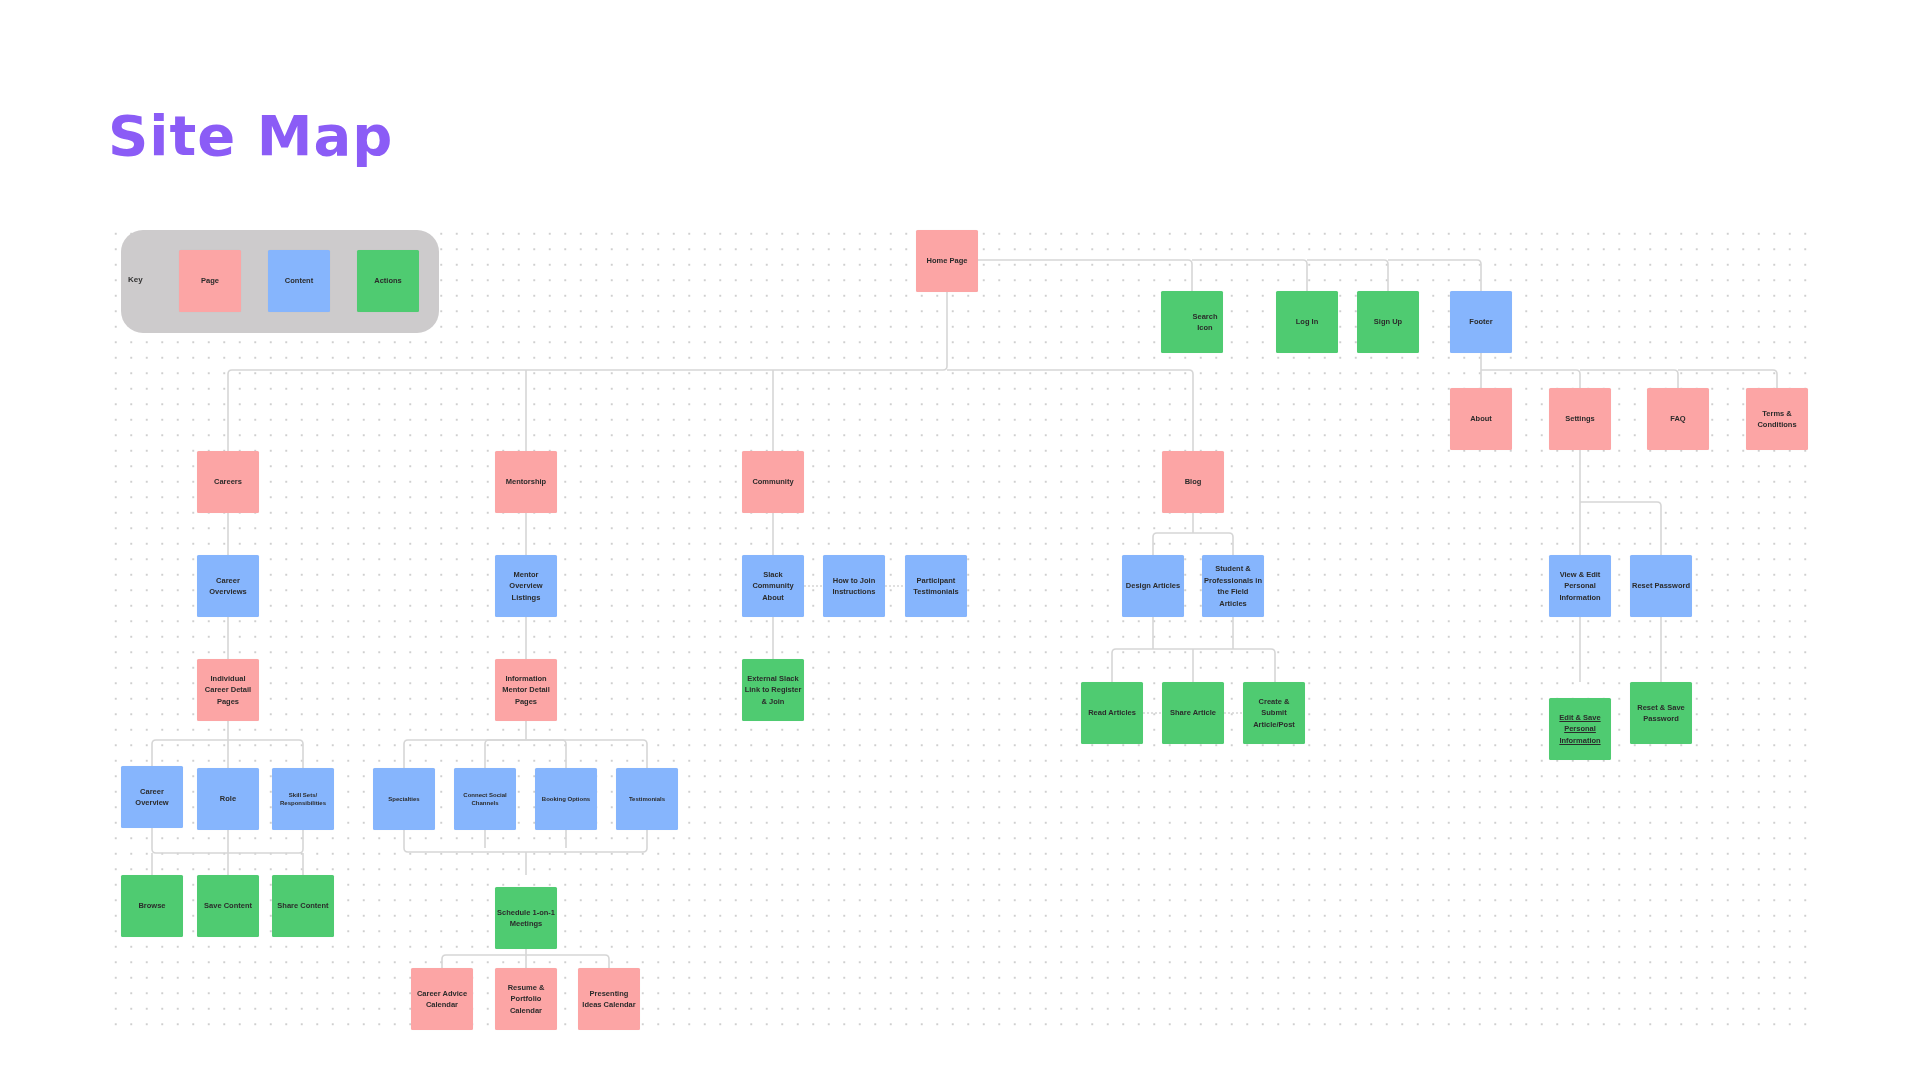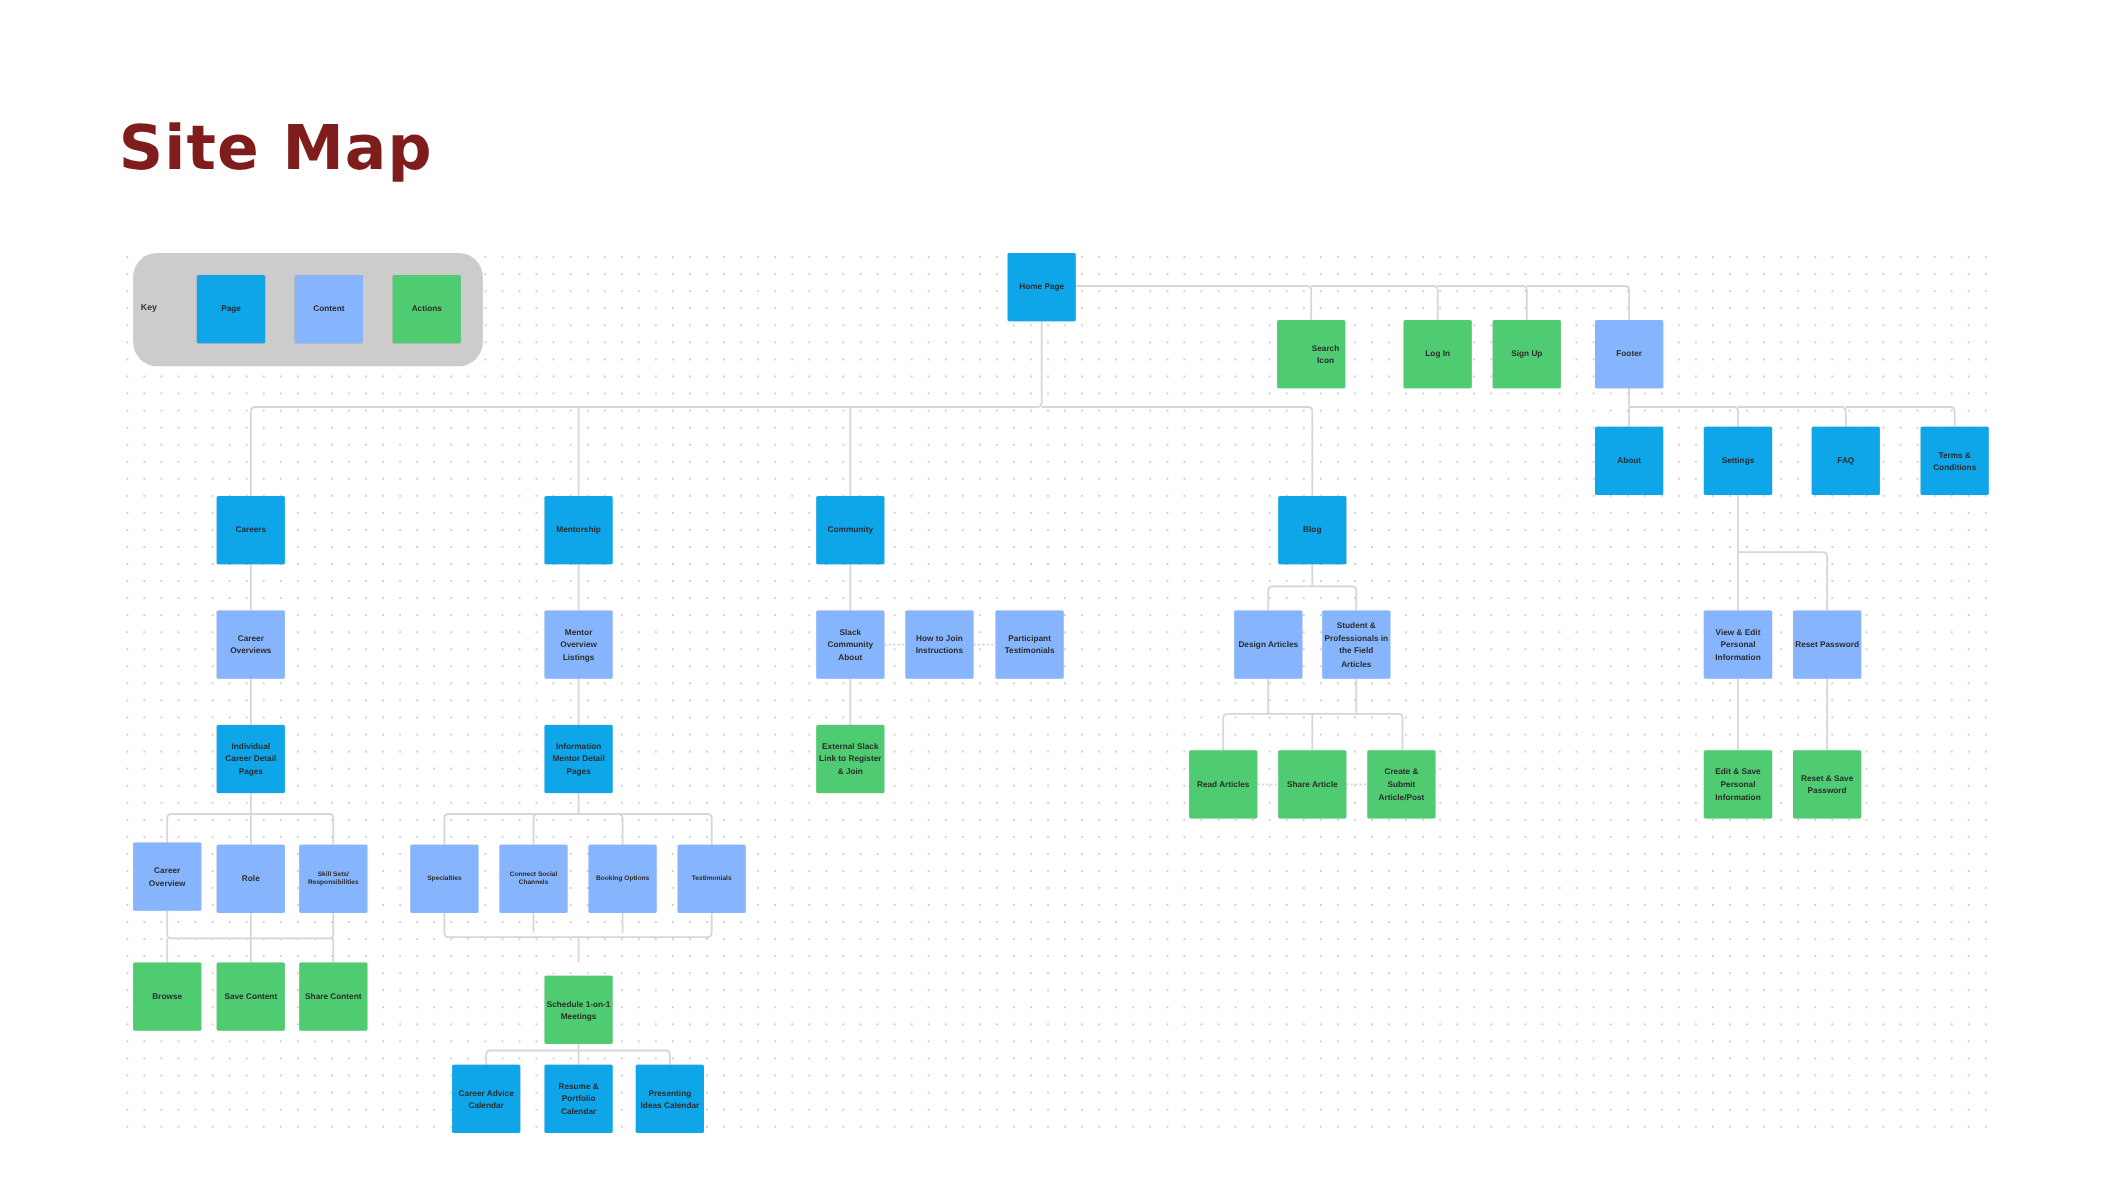--- a/index.html
+++ b/index.html
@@ -5,21 +5,21 @@
     html, body { margin: 0; padding: 0; }
     body {
       width: 1920px; height: 1080px; position: relative; overflow: hidden;
       background: #ffffff;
       font-family: "Liberation Sans", "DejaVu Sans", sans-serif;
     }
     .title {
       position: absolute; left: 108px; top: 100px;
       font-family: "DejaVu Sans", sans-serif;
       font-weight: bold; font-size: 56px; letter-spacing: 1px;
-      color: #7f1d1d; margin: 0; line-height: 72px;
+      color: #8b5cf6; margin: 0; line-height: 72px;
     }
     .canvas {
       position: absolute; left: 108px; top: 226px; width: 1706px; height: 806px;
       background-image: radial-gradient(circle, #cfcfcf 1px, transparent 1.3px);
       background-size: 15.5px 15.5px;
       background-position: 0 0;
     }
     .connectors { position: absolute; left: 0; top: 0; width: 1920px; height: 1080px; pointer-events: none; }
     .key {
       position: absolute; left: 121px; top: 230px; width: 318px; height: 103px;
@@ -29,21 +29,21 @@
       position: absolute; left: 128px; top: 275px; font-size: 8px; font-weight: bold; color: #333;
     }
     .node {
       position: absolute; width: 62px; height: 62px;
       display: flex; align-items: center; justify-content: center; text-align: center;
       font-size: 7.5px; font-weight: bold; color: #2b2b2b; line-height: 11.5px;
       border-radius: 1.5px; box-sizing: border-box; padding: 2px;
       box-shadow: 0 0 1px rgba(0,0,0,0.08);
     }
     .node.small { font-size: 6px; line-height: 8px; }
-    .page { background: #0ea5e9; }
+    .page { background: #fca5a5; }
     .content { background: #86b5fd; }
     .actions { background: #4fcb71; }
   </style>
 </head>
 <body>
 
 <h1 class="title">Site Map</h1>
 
 <div class="canvas"></div>
 
@@ -156,21 +156,21 @@
 <div class="node page" style="left:1746px;top:388px;">
     <span>Terms &amp; Conditions</span>
   </div>
 
 <div class="node content" style="left:1549px;top:555px;">
     <span>View &amp; Edit Personal Information</span>
   </div>
 <div class="node content" style="left:1630px;top:555px;">
     <span>Reset Password</span>
   </div>
-<div class="node actions" style="left:1549px;top:682px;">
+<div class="node actions" style="left:1549px;top:698px;text-decoration:underline;">
     <span>Edit &amp; Save Personal Information</span>
   </div>
 <div class="node actions" style="left:1630px;top:682px;">
     <span>Reset &amp; Save Password</span>
   </div>
 
 <div class="node page" style="left:197px;top:451px;">
     <span>Careers</span>
   </div>
 <div class="node content" style="left:197px;top:555px;">

